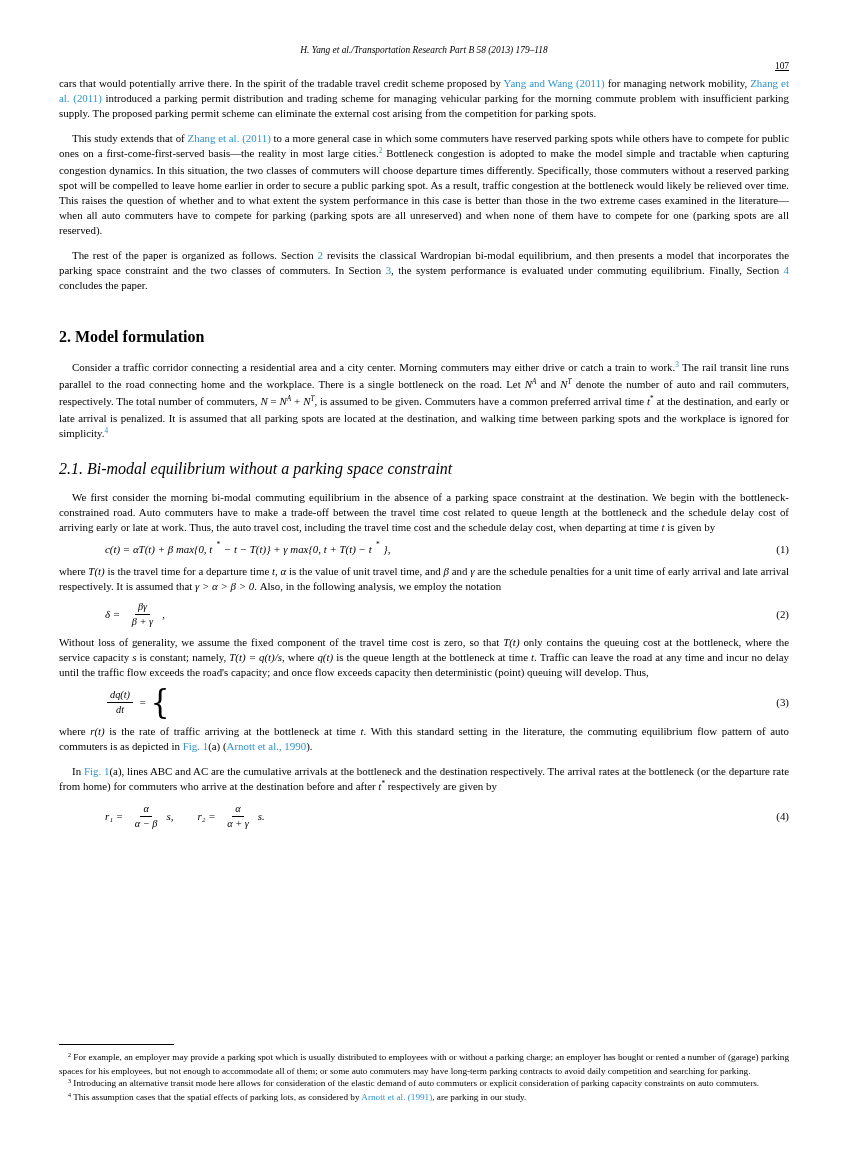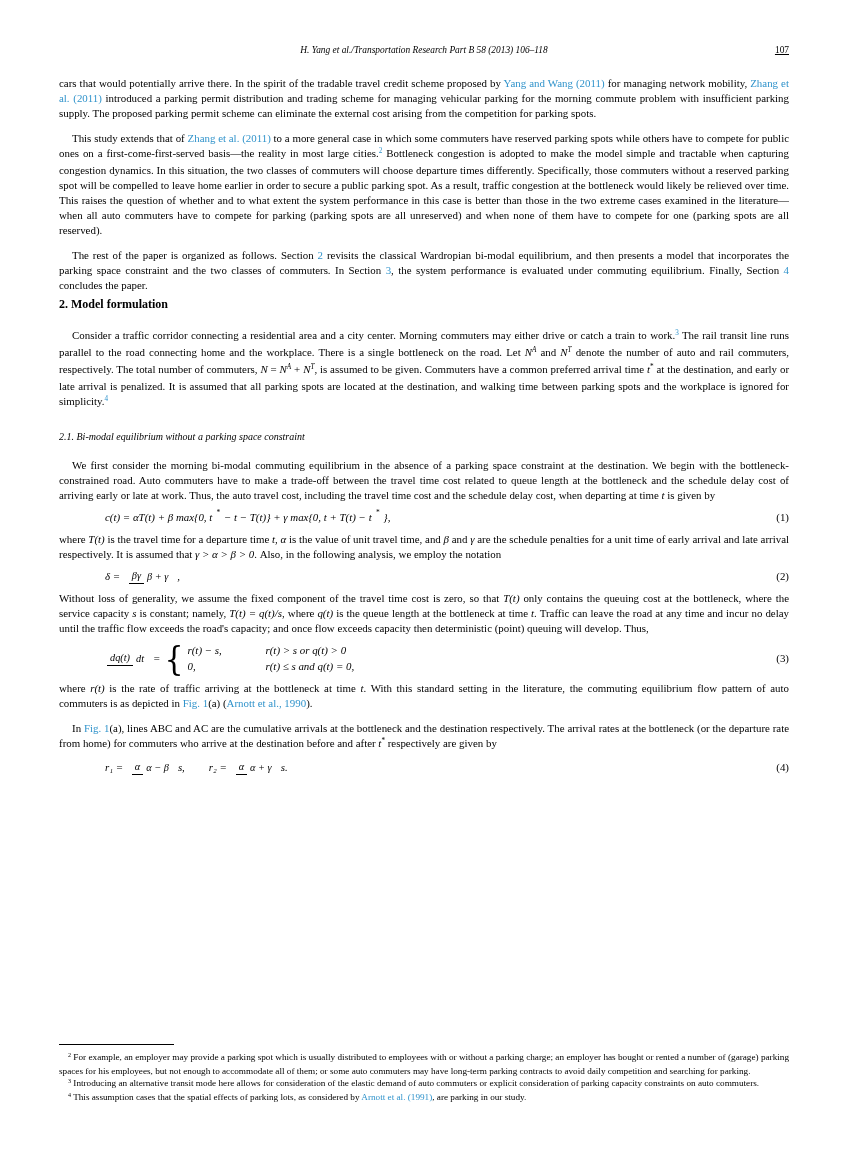--- a/index.html
+++ b/index.html
@@ -27,46 +27,46 @@
   .page-header {
     position: relative;
     text-align: center;
     font-size: 9.4px;
     line-height: 12px;
     margin-bottom: 20px;
   }
   .running-head { font-style: italic; }
   .page-number {
     position: absolute;
-    right: 0; top: 0;
+    right: 0; top: 16px;
     font-style: normal;
     text-decoration: underline;
   }
   
   .para {
     margin: 0;
     text-align: justify;
     hyphens: none;
   }
   .para.indent { text-indent: 13px; margin-top: 10px; }
   
   .seg-p { }
   .seg-l { color: var(--link-color); cursor: pointer; }
   .seg-i { font-style: italic; }
   .seg-sup  { font-size: 0.66em; position: relative; top: -0.5em; }
   .seg-supi { font-size: 0.66em; position: relative; top: -0.5em; font-style: italic; }
   .seg-supl { font-size: 0.66em; position: relative; top: -0.5em; color: var(--link-color); cursor: pointer; }
   
   h2.section-title {
-    font-size: 12px;
+    font-size: 16px;
     font-weight: bold;
-    margin: 4px 0 16px 0;
+    margin: 36px 0 16px 0;
   }
   h3.subsection-title {
-    font-size: 10px;
+    font-size: 16px;
     font-weight: normal;
     font-style: italic;
     margin: 18px 0 14px 0;
   }
   
   .equation {
     display: flex;
     align-items: center;
     margin: 7px 0;
     padding-left: 46px;
@@ -79,21 +79,21 @@
     gap: 4px;
     flex-wrap: nowrap;
   }
   .eq-body .m { font-style: italic; white-space: pre; }
   .eq-num {
     margin-left: auto;
     font-style: normal;
   }
   .frac {
     display: inline-flex;
-    flex-direction: row;
+    flex-direction: column;
     align-items: center;
     vertical-align: middle;
     font-size: 10.3px;
     line-height: 12px;
     margin: 0 2px;
   }
   .frac .ftop { display: block; padding: 0 3px 1px 3px; border-bottom: 0.8px solid #000; }
   .frac .fbot { display: block; padding: 1px 3px 0 3px; }
   .brace {
     font-style: normal;
@@ -130,21 +130,21 @@
     text-indent: 9px;
   }
 </style>
 </head>
 <body>
 
 <div class="page">
   <div class="content">
 
     <header class="page-header">
-      <span class="running-head">H. Yang et al./Transportation Research Part B 58 (2013) 106–118</span>
+      <span class="running-head">H. Yang et al./Transportation Research Part B 58 (2013) 179–118</span>
       <span class="page-number">107</span>
     </header>
 
     <p class="para"><span class="seg-p">cars that would potentially arrive there. In the spirit of the tradable travel credit scheme proposed by </span><span class="seg-l">Yang and Wang (2011)</span><span class="seg-p"> for managing network mobility, </span><span class="seg-l">Zhang et al. (2011)</span><span class="seg-p"> introduced a parking permit distribution and trading scheme for managing vehicular parking for the morning commute problem with insufficient parking supply. The proposed parking permit scheme can eliminate the external cost arising from the competition for parking spots.</span></p>
     <p class="para indent"><span class="seg-p">This study extends that of </span><span class="seg-l">Zhang et al. (2011)</span><span class="seg-p"> to a more general case in which some commuters have reserved parking spots while others have to compete for public ones on a first-come-first-served basis—the reality in most large cities.</span><span class="seg-supl">2</span><span class="seg-p"> Bottleneck congestion is adopted to make the model simple and tractable when capturing congestion dynamics. In this situation, the two classes of commuters will choose departure times differently. Specifically, those commuters without a reserved parking spot will be compelled to leave home earlier in order to secure a public parking spot. As a result, traffic congestion at the bottleneck would likely be relieved over time. This raises the question of whether and to what extent the system performance in this case is better than those in the two extreme cases examined in the literature—when all auto commuters have to compete for parking (parking spots are all unreserved) and when none of them have to compete for one (parking spots are all reserved).</span></p>
     <p class="para indent"><span class="seg-p">The rest of the paper is organized as follows. Section </span><span class="seg-l">2</span><span class="seg-p"> revisits the classical Wardropian bi-modal equilibrium, and then presents a model that incorporates the parking space constraint and the two classes of commuters. In Section </span><span class="seg-l">3</span><span class="seg-p">, the system performance is evaluated under commuting equilibrium. Finally, Section </span><span class="seg-l">4</span><span class="seg-p"> concludes the paper.</span></p>
 
     <h2 class="section-title">2. Model formulation</h2>
 
     <p class="para indent"><span class="seg-p">Consider a traffic corridor connecting a residential area and a city center. Morning commuters may either drive or catch a train to work.</span><span class="seg-supl">3</span><span class="seg-p"> The rail transit line runs parallel to the road connecting home and the workplace. There is a single bottleneck on the road. Let </span><span class="seg-i">N</span><span class="seg-supi">A</span><span class="seg-p"> and </span><span class="seg-i">N</span><span class="seg-supi">T</span><span class="seg-p"> denote the number of auto and rail commuters, respectively. The total number of commuters, </span><span class="seg-i">N</span><span class="seg-p"> = </span><span class="seg-i">N</span><span class="seg-supi">A</span><span class="seg-p"> + </span><span class="seg-i">N</span><span class="seg-supi">T</span><span class="seg-p">, is assumed to be given. Commuters have a common preferred arrival time </span><span class="seg-i">t</span><span class="seg-sup">*</span><span class="seg-p"> at the destination, and early or late arrival is penalized. It is assumed that all parking spots are located at the destination, and walking time between parking spots and the workplace is ignored for simplicity.</span><span class="seg-supl">4</span></p>
@@ -181,30 +181,20 @@
     <p class="para"><span class="seg-p">Without loss of generality, we assume the fixed component of the travel time cost is zero, so that </span><span class="seg-i">T(t)</span><span class="seg-p"> only contains the queuing cost at the bottleneck, where the service capacity </span><span class="seg-i">s</span><span class="seg-p"> is constant; namely, </span><span class="seg-i">T(t) = q(t)/s</span><span class="seg-p">, where </span><span class="seg-i">q(t)</span><span class="seg-p"> is the queue length at the bottleneck at time </span><span class="seg-i">t</span><span class="seg-p">. Traffic can leave the road at any time and incur no delay until the traffic flow exceeds the road's capacity; and once flow exceeds capacity then deterministic (point) queuing will develop. Thus,</span></p>
 
     <div class="equation">
       <div class="eq-body">
         <span class="frac">
           <span class="ftop">dq(t)</span>
           <span class="fbot">dt</span>
         </span>
         <span class="m">=</span>
         <span class="brace"></span>
-        <span class="cases">
-          <span class="case-row">
-            <span class="expr">r(t) − s,</span>
-            <span class="cond">r(t) &gt; s or q(t) &gt; 0</span>
-          </span>
-          <span class="case-row">
-            <span class="expr">0,</span>
-            <span class="cond">r(t) ≤ s and q(t) = 0,</span>
-          </span>
-        </span>
       </div>
       <span class="eq-num">(3)</span>
     </div>
 
     <p class="para"><span class="seg-p">where </span><span class="seg-i">r(t)</span><span class="seg-p"> is the rate of traffic arriving at the bottleneck at time </span><span class="seg-i">t</span><span class="seg-p">. With this standard setting in the literature, the commuting equilibrium flow pattern of auto commuters is as depicted in </span><span class="seg-l">Fig. 1</span><span class="seg-p">(a) (</span><span class="seg-l">Arnott et al., 1990</span><span class="seg-p">).</span></p>
     <p class="para indent"><span class="seg-p">In </span><span class="seg-l">Fig. 1</span><span class="seg-p">(a), lines ABC and AC are the cumulative arrivals at the bottleneck and the destination respectively. The arrival rates at the bottleneck (or the departure rate from home) for commuters who arrive at the destination before and after </span><span class="seg-i">t</span><span class="seg-sup">*</span><span class="seg-p"> respectively are given by</span></p>
 
     <div class="equation">
       <div class="eq-body">
         <span class="m">r₁ = </span>

